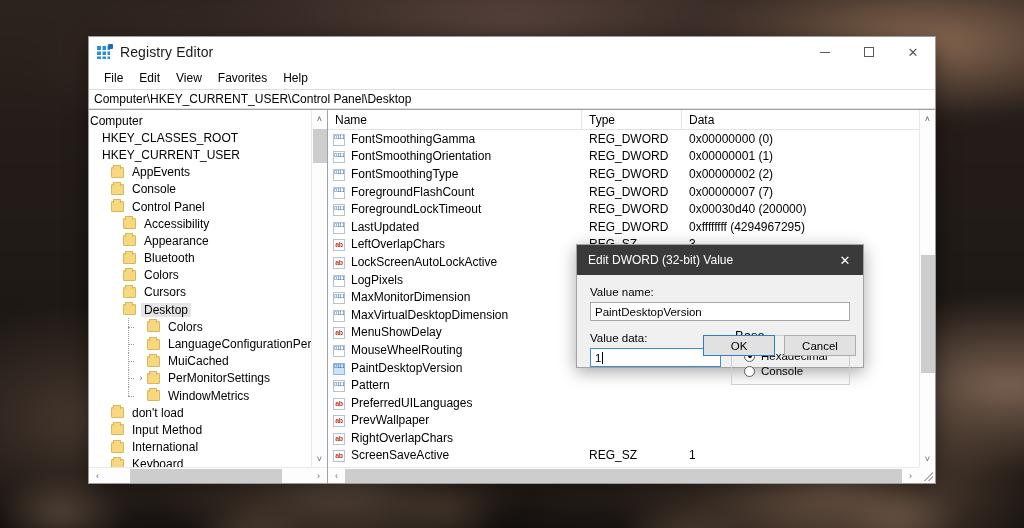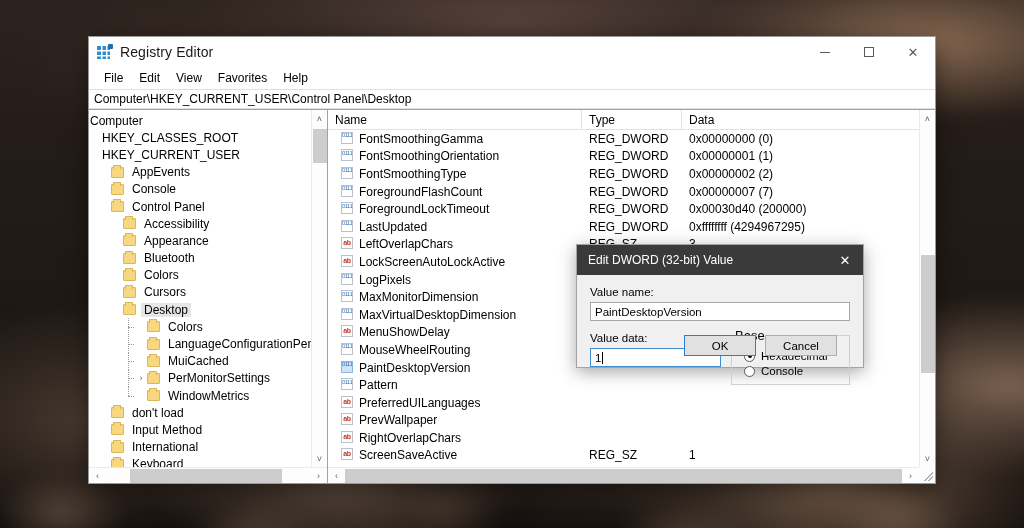--- a/index.html
+++ b/index.html
@@ -177,21 +177,21 @@
     border-right: 1px solid #e2e2e2; color: #000;
   }
   .hcell.c1 { width: 254px; }
   .hcell.c2 { width: 100px; }
   .hcell.c3 { flex: 1; border-right: none; }
   .list-body { flex: 1; overflow: hidden; position: relative; }
   .lrow {
     height: 17.6px; display: flex; align-items: center;
     font-size: 12px; white-space: nowrap;
   }
-  .lcell1 { width: 254px; display: flex; align-items: flex-start; padding-left: 13px; }
+  .lcell1 { width: 254px; display: flex; align-items: flex-end; padding-left: 5px; }
   .lcell2 { width: 100px; padding-left: 7px; }
   .lcell3 { flex: 1; padding-left: 7px; }
   .vicon {
     width: 12px; height: 12px; flex: none; margin-right: 6px;
     border: 1px solid #b9c3cf; background: #fff;
     font-size: 5.5px; line-height: 5px; color: #2b6cb5;
     font-family: "Liberation Sans", sans-serif;
     text-align: center; overflow: hidden; padding-top: 0.5px;
     letter-spacing: -0.4px;
   }
@@ -277,21 +277,21 @@
   .radio {
     width: 11px; height: 11px; border-radius: 50%;
     border: 1px solid #5a5a5a; background: #fff; margin-right: 6px;
     flex: none; position: relative;
   }
   .radio.on::after {
     content: ""; position: absolute; left: 2.5px; top: 2.5px;
     width: 4px; height: 4px; border-radius: 50%; background: #000;
   }
   .dlg-buttons {
-    position: absolute; right: 26px; bottom: 11px;
+    position: absolute; right: 7px; bottom: 11px;
     display: flex; gap: 9px;
   }
   .btn {
     width: 72px; height: 21px; background: #e1e1e1;
     border: 1px solid #adadad; display: flex;
     align-items: center; justify-content: center; font-size: 11.5px;
   }
   .btn.default { border: 1px solid #2d7dd2; background: #e1e1e1; }
 </style>
 </head>

